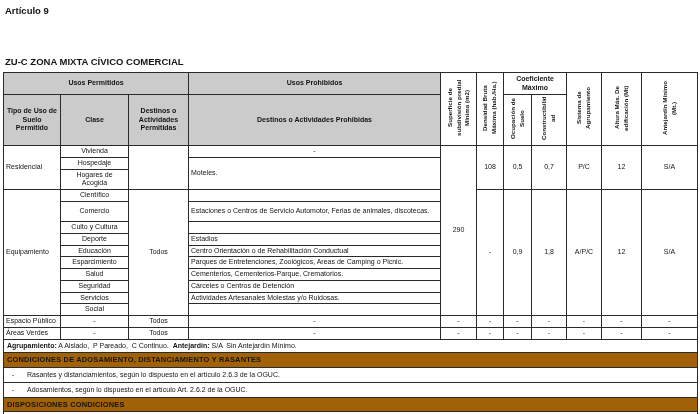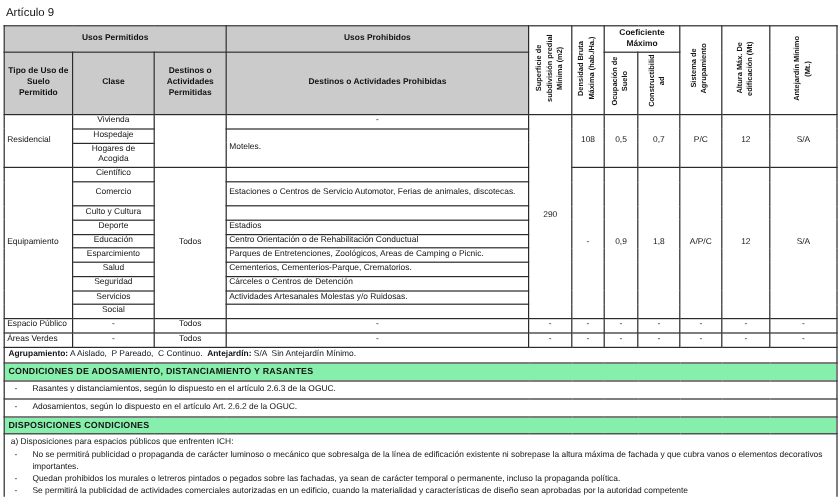--- a/index.html
+++ b/index.html
@@ -1,52 +1,53 @@
 <!DOCTYPE html>
 <html><head>
 <meta charset="utf-8">
 <style>
   * { margin:0; padding:0; box-sizing:border-box; }
   html,body { width:700px; height:414px; background:#ffffff; overflow:hidden;
               font-family:"Liberation Sans", sans-serif; color:#141414; }
   .page { padding:3px 3px 0 3px; }
-  .doc-title { display:flex; gap:40px; font-weight:normal; font-size:9.5px; padding:2px 2px 5px 2px;flex-direction:column; }
+  .doc-title { display:flex; gap:40px; font-weight:bold; font-size:9.5px; padding:2px 2px 5px 2px;flex-direction:column; }
 
   table.zoning { border-collapse:collapse; table-layout:fixed; width:694px; }
   .zoning th, .zoning td { border:1px solid #2a2a2a; font-size:7px; line-height:1.25;
                            padding:1px 2px; vertical-align:middle; overflow:hidden; }
   .zoning th { font-weight:bold; text-align:center; }
   .gray { background:#cbcbcb; }
   .ctr { text-align:center; }
   .left { text-align:left; padding-left:3px; }
   .tipo { vertical-align:top; text-align:left; padding-top:2px; }
   .vcell { vertical-align:middle; text-align:center; background:#fff; padding:0; }
   .vert { writing-mode:vertical-rl; transform:rotate(180deg); display:inline-block;
           font-size:6.2px; font-weight:bold; line-height:1.4; overflow-wrap:anywhere; }
   .vert.tall { height:66px; }
   .vert.short { height:45px; }
 
   tr.rh-22{height:22px} tr.rh-50{height:50px} tr.rh-12{height:12px}
   tr.rh-11{height:11px} tr.rh-19{height:19px} tr.rh-20{height:20px}
 
-  td.section-title { background:#86efac; font-weight:bold; text-align:left; font-size:7.4px;
+  td.section-title { background:#a16207; font-weight:bold; text-align:left; font-size:7.4px;
                      padding:2px 3px; letter-spacing:.2px; }
   td.legend { text-align:left; font-size:7px; padding:2px 3px; white-space:pre-wrap; }
   td.note, td.disp-block { text-align:left; font-size:7px; padding:2px 3px; }
   .bullet { display:flex; line-height:1.45; }
   .bullet .mk { flex:none; width:20px; padding-left:5px; }
   .bullet .tx { flex:1; }
   .intro { line-height:1.5; padding-left:2px; }
 </style>
 </head>
 <body>
 
 <div class="page">
   <div class="doc-title">
     <span>Artículo 9</span>
+    <span>ZU-C  ZONA MIXTA CÍVICO COMERCIAL</span>
   </div>
 
   <table class="zoning">
     <colgroup>
       <col style="width:57px">
         <col style="width:68px">
         <col style="width:60px">
         <col style="width:252px">
       <col style="width:36px">
         <col style="width:27px">

